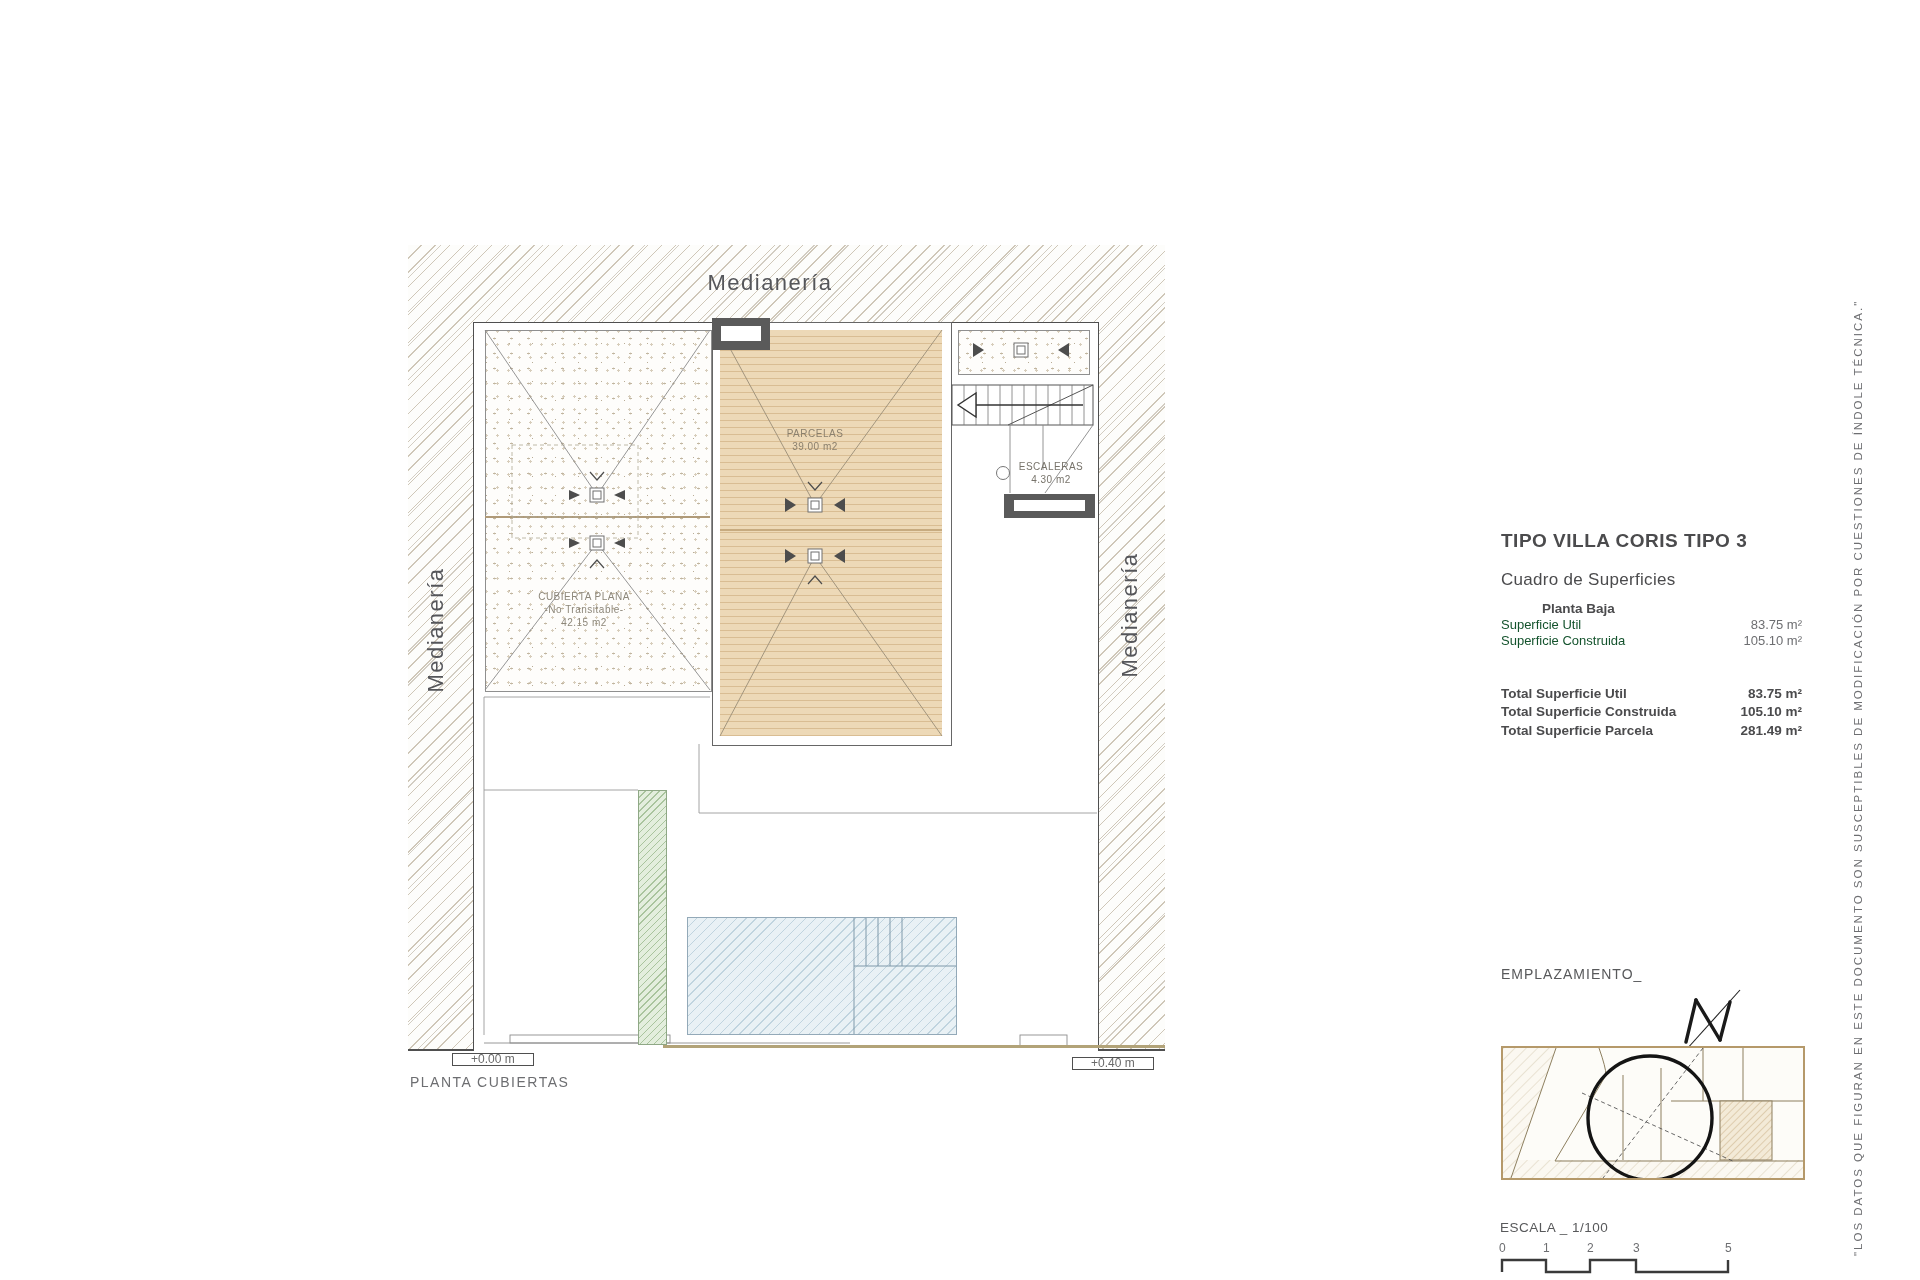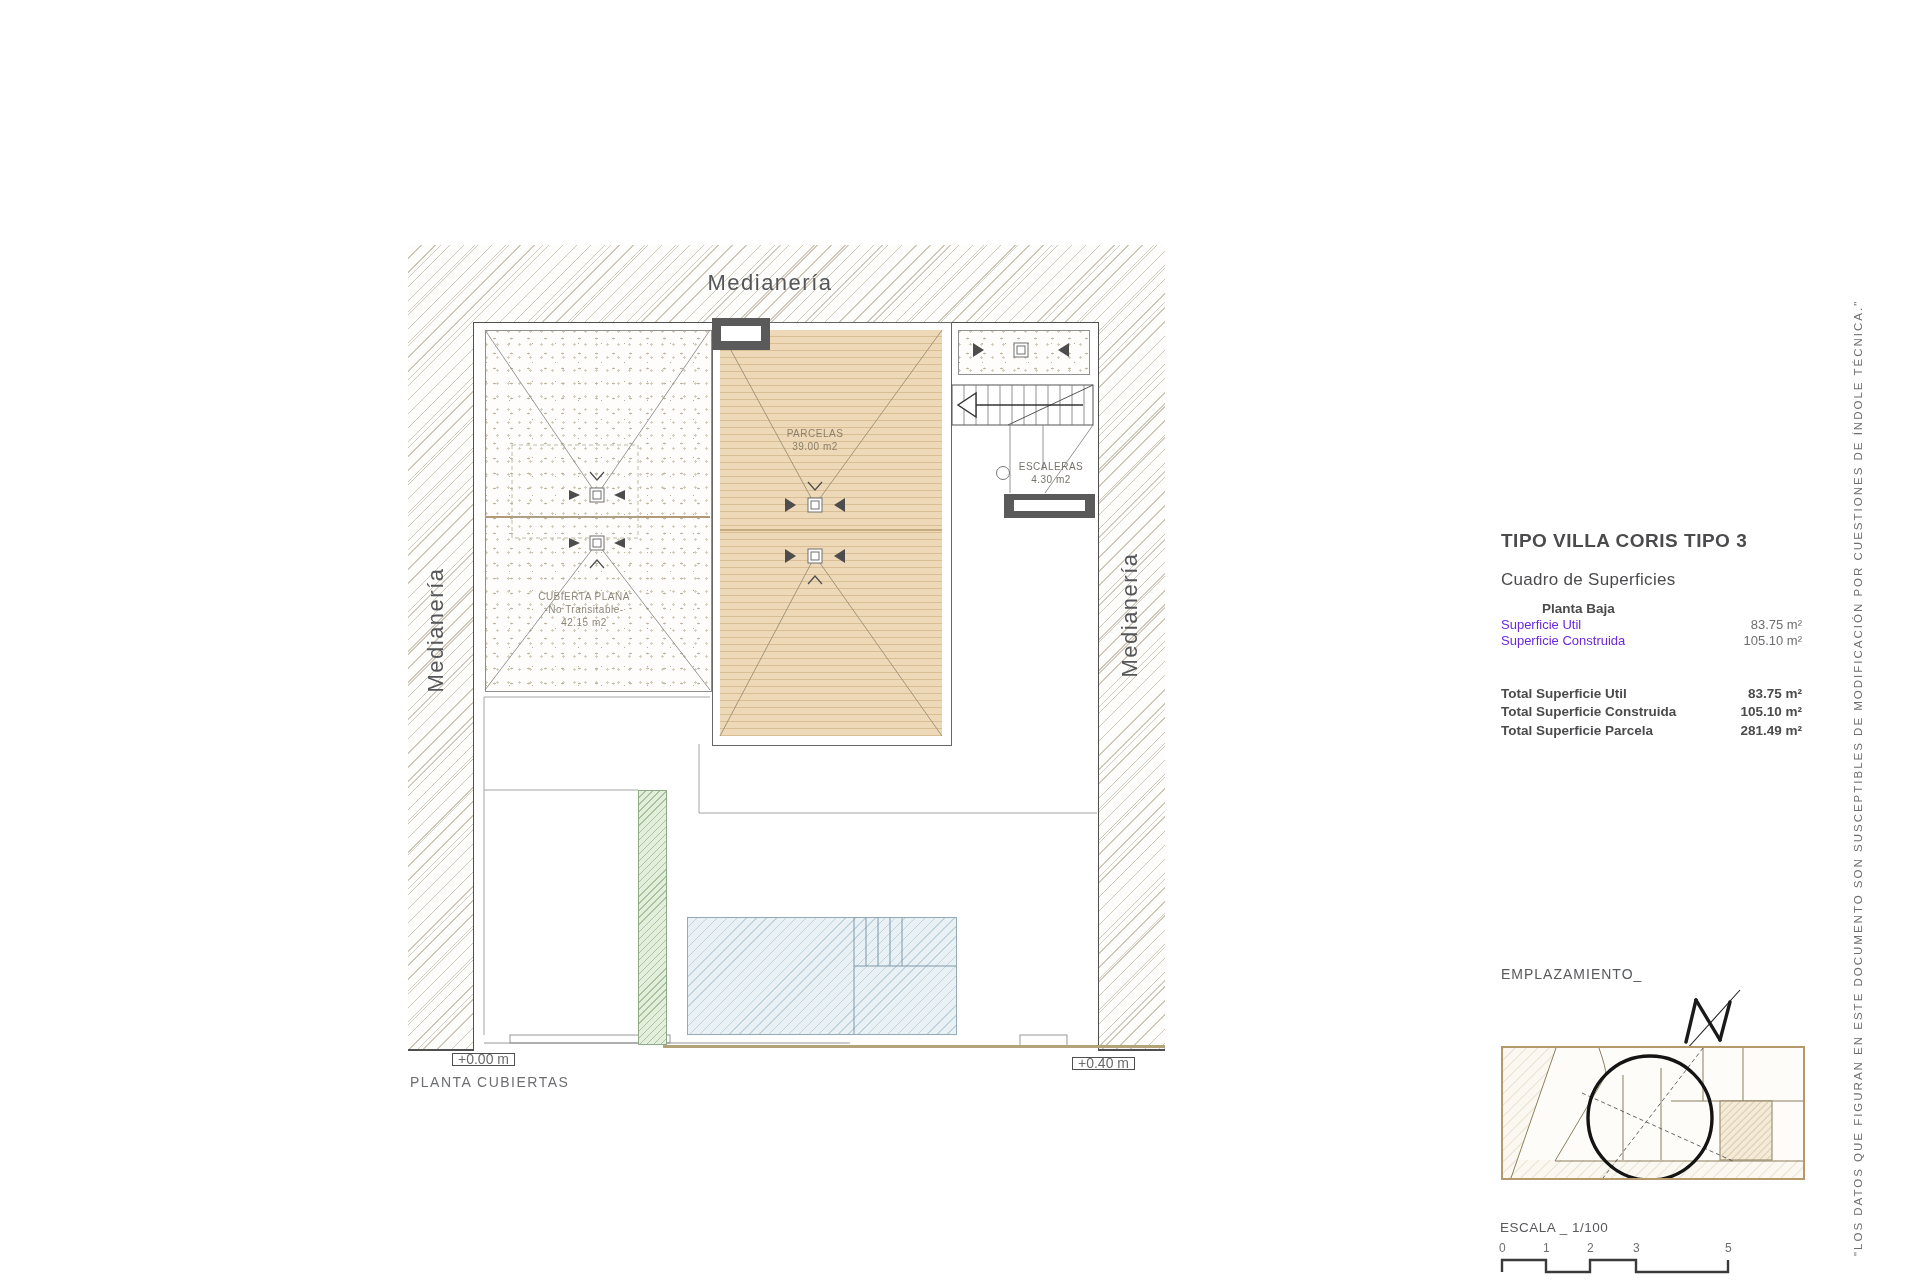--- a/index.html
+++ b/index.html
@@ -26,27 +26,27 @@
     border:1px solid #8f8f8f;
   }
   .stripes{background:repeating-linear-gradient(180deg,#edd9b7 0 6px,#d9bd93 6px 7px);}
   .greenstrip{background:repeating-linear-gradient(135deg,#e3eedd 0 4px,#a9c49d 4px 5px);border:1px solid #8fa886;}
   .pool{background:repeating-linear-gradient(135deg,#e9f1f5 0 6px,#c0d4df 6px 7px);border:1px solid #93a9b8;}
   .chimney{background:#5a5a5a;}
   .chimney .slot{position:absolute;background:#ffffff;}
   .medianeria{font-size:22px;letter-spacing:1.5px;color:#55565a;}
   .vrot{transform:rotate(-90deg);transform-origin:center center;text-align:center;}
   .plan-small-label{font-size:10px;line-height:13px;color:#8d877a;text-align:center;letter-spacing:.5px;}
-  .marker-box{border:1px solid #4f4f4f;background:#fff;font-size:14px;color:#6a6a6a;padding:1px 5px;line-height:9px;}
+  .marker-box{border:1px solid #4f4f4f;background:#fff;font-size:12px;color:#6a6a6a;padding:1px 18px;line-height:9px;}
   
   .sheet-title{font-size:42px;line-height:50px;letter-spacing:2px;color:#6d6e71;text-align:center;font-weight:400;}
   .type-heading{font-size:19px;font-weight:bold;color:#4b4b4d;letter-spacing:.5px;}
   .table-title{font-size:17px;font-weight:normal;color:#4b4b4d;letter-spacing:.3px;}
   .section-label{font-size:13.5px;font-weight:bold;color:#4b4b4d;padding-left:33px;}
-  .row-label{font-size:13px;color:#6d28d9;}
+  .row-label{font-size:13px;color:#14532d;}
   .row-value{font-size:13px;color:#6d6e71;text-align:right;}
   .total-label{font-size:13.5px;font-weight:bold;color:#4b4b4d;}
   .total-value{font-size:13.5px;font-weight:bold;color:#4b4b4d;text-align:right;}
   .emplazamiento{font-size:14px;color:#58595b;letter-spacing:1px;}
   .escala{font-size:13.5px;color:#58595b;letter-spacing:.5px;}
   .sitemap{border:2px solid #b5996a;background:#fdfcf8;}
   .disclaimer{writing-mode:vertical-rl;transform:rotate(180deg);font-size:11.5px;letter-spacing:2px;
               color:#6d6e71;white-space:nowrap;}
   svg{display:block;}
 </style>

